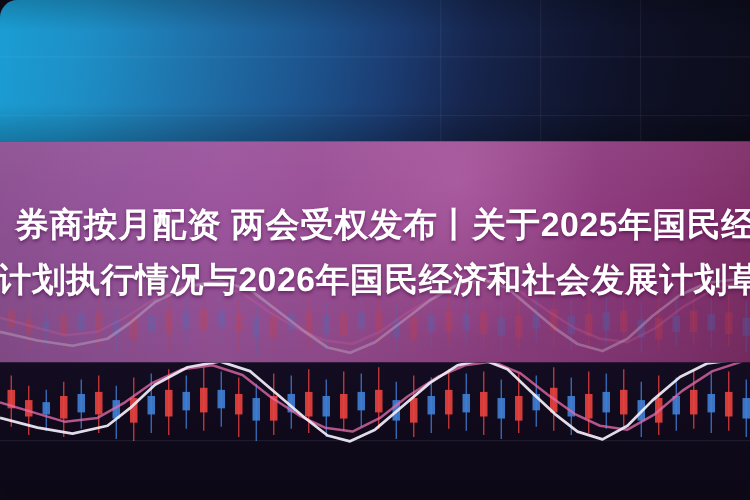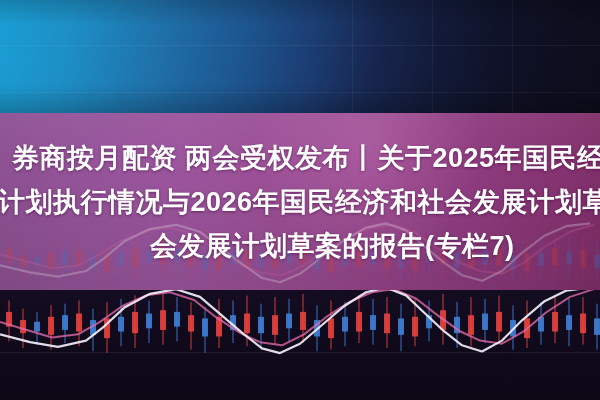--- a/index.html
+++ b/index.html
@@ -1,21 +1,21 @@
 <!DOCTYPE html>
 <html><head>
 <meta charset="utf-8">
 <style>
   html,body{margin:0;padding:0;}
   body{
     width:600px;height:400px;overflow:hidden;
     background:#0d0a18;
     font-family:"Liberation Sans","DejaVu Sans",sans-serif;
   }
-  #stage{position:relative;width:600px;height:400px;overflow:hidden;}
+  #stage{position:relative;width:600px;height:400px;overflow:hidden;border-radius:14px;}
 
   
   .top-panel{
     position:absolute;left:0;top:0;width:600px;height:113px;
     background:
       linear-gradient(100deg,
         #1a9ed4 0%,
         #1d8fc6 12%,
         #1f72ab 26%,
         #1d5690 40%,
@@ -195,21 +195,20 @@
         <rect x="594" y="56.239999999999995" width="6" height="14.399999999999999" fill="#3f7fd6" opacity="0.45"></rect>
         <path d="M0 56.199999999999996 L26 63.199999999999996 L52 70.19999999999999 L78 67.4 L100 56.199999999999996 L122 42.2 L146 32.4 L170 29.6 L194 36.6 L216 52 L240 66 L260 74.4 L282 77.19999999999999 L304 67.4 L326 52 L350 38 L372 29.6 L394 26.8 L416 35.2 L438 50.599999999999994 L460 64.6 L480 73 L502 75.8 L524 64.6 L546 47.8 L570 33.8 L594 26.8" fill="none" stroke="#e06aa8" stroke-width="2" opacity="0.4675" stroke-linejoin="round"></path>
         <path d="M0 67.4 L30 74.4 L58 78.6 L86 73 L104 60.4 L124 43.599999999999994 L150 31 L176 26.8 L200 33.8 L222 50.599999999999994 L244 67.4 L262 80 L280 84.19999999999999 L300 75.8 L322 59 L344 42.2 L366 29.6 L386 25.4 L406 32.4 L424 47.8 L444 64.6 L462 77.19999999999999 L482 82.8 L502 73 L522 54.8 L544 38 L566 28.2 L590 25.4" fill="none" stroke="#f2eef8" stroke-width="2.2" opacity="0.55" stroke-linejoin="round"></path>
       </svg>
     <div class="shade"></div>
   </div>
 
   <div class="headline">
     <div class="hl-line hl-1">券商按月配资 两会受权发布丨关于2025年国民经</div>
     <div class="hl-line hl-2">计划执行情况与2026年国民经济和社会发展计划草案</div>
-    <div class="hl-line hl-3">会发展计划草案的报告(专栏7)</div>
   </div>
 
   <div class="chart-area">
     <svg class="chart-svg" id="main-chart" width="600" height="110">
         <line x1="9" y1="10.399999999999999" x2="9" y2="51.4" stroke="#e8413f" stroke-width="1" opacity="0.9"></line>
         <rect x="6" y="21.88" width="6" height="14.76" fill="#e8413f" opacity="0.9"></rect>
         <line x1="23" y1="18.599999999999998" x2="23" y2="57.959999999999994" stroke="#e8413f" stroke-width="1" opacity="0.9"></line>
         <rect x="20" y="30.08" width="6" height="13.12" fill="#e8413f" opacity="0.9"></rect>
         <line x1="37" y1="21.88" x2="37" y2="54.68" stroke="#3f7fd6" stroke-width="1" opacity="0.9"></line>
         <rect x="34" y="31.72" width="6" height="9.84" fill="#3f7fd6" opacity="0.9"></rect>

